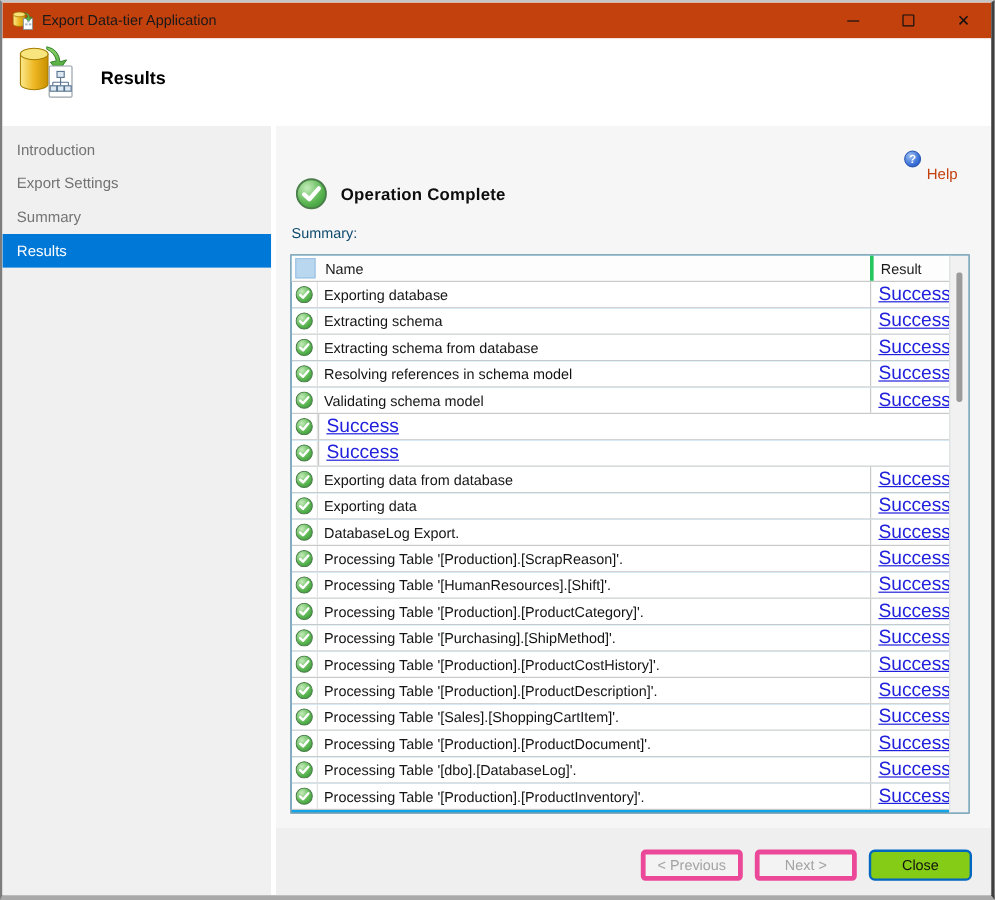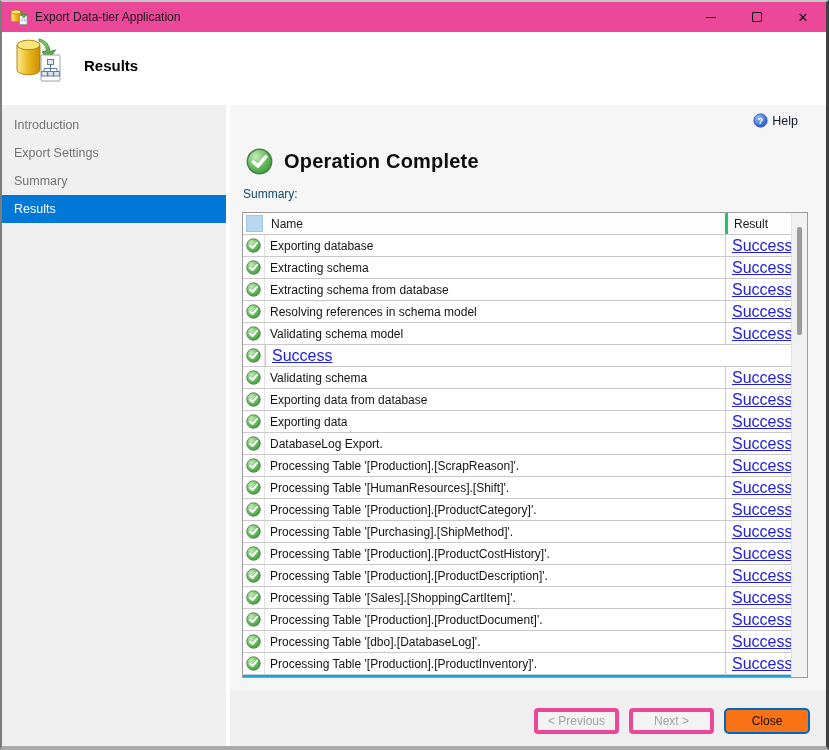--- a/index.html
+++ b/index.html
@@ -4,45 +4,45 @@
 <style>
   * { box-sizing: border-box; }
   html,body { margin:0; padding:0; width:829px; height:750px; font-family:"Liberation Sans", sans-serif; }
   .window{
     position:relative; width:829px; height:750px; background:#ffffff;
     border-left:2px solid #7d7d7d; border-top:2px solid #c6c6c6;
     border-right:3px solid #3f3f3f; border-bottom:4px solid #a9a9a9;
     display:flex; flex-direction:column; overflow:hidden;
   }
   
-  .titlebar{ height:30px; background:#ec4899; display:flex; align-items:center; flex:none; }
+  .titlebar{ height:30px; background:#c2410c; display:flex; align-items:center; flex:none; }
   .app-icon{ margin-left:8px; flex:none; }
   .win-title{ margin-left:7px; font-size:12px; color:#191919; flex:1; white-space:nowrap; }
   .controls{ display:flex; height:100%; flex:none; }
   .ctrl{ width:46px; height:100%; display:flex; align-items:center; justify-content:center; cursor:pointer; }
   .glyph-min{ display:inline-block; width:10px; border-top:1px solid #111; }
   .glyph-max{ display:inline-block; width:10px; height:10px; border:1px solid #111; border-radius:1px; }
   .glyph-close{ font-size:13px; color:#111; line-height:1; }
   
   .header{ height:73px; background:#ffffff; position:relative; flex:none; }
   .results-icon{ position:absolute; left:10px; top:3px; }
   .header-title{ position:absolute; left:82px; top:25px; font-size:15px; font-weight:bold; color:#000; margin:0; }
   
   .body{ flex:1; display:flex; min-height:0; }
   .sidebar{ width:224px; background:#f0f0f0; padding-top:6px; flex:none; }
   .nav-item{ height:28px; line-height:28px; padding-left:12px; font-size:12.5px; color:#737373; cursor:pointer; white-space:nowrap; }
   .nav-item.selected{ background:#0078d7; color:#ffffff; }
   .divider{ width:4px; background:#ffffff; flex:none; }
   .content{ flex:1; position:relative; background:#f6f6f6; min-width:0; }
   
   .help{ position:absolute; top:8px; right:28px; display:flex; align-items:center; gap:4px; cursor:pointer; }
-  .help-label{ color:#0f172a; font-size:12.5px; }
+  .help-label{ color:#c2410c; font-size:12.5px;margin-top:25px; }
   
   .op{ position:absolute; left:16px; top:43px; display:flex; align-items:center; gap:11px; }
-  .op-title{ font-size:20px; font-weight:bold; color:#0d0d0d; letter-spacing:0.2px; }
+  .op-title{ font-size:14px; font-weight:bold; color:#0d0d0d; letter-spacing:0.2px; }
   .summary-label{ position:absolute; left:13px; top:82px; font-size:12px; color:#0c4a6e; }
   
   .table{ position:absolute; left:12px; top:107px; width:566px; height:466px; border:1px solid #9c9c9c; background:#0ea5e9; display:flex; }
   .table-main{ flex:1; display:flex; flex-direction:column; min-width:0; }
   .thead{ display:flex; height:22px; flex:none; border-bottom:1px solid #c9c9c9; background:#fdfdfd; }
   .th-icon{ width:22px; flex:none; padding:2px 2px 2px 3px; }
   .th-icon-fill{ width:100%; height:100%; background:#b9d8f0; border:1px solid #9fc4e4; }
   .th{ font-size:12px; color:#1a1a1a; display:flex; align-items:center; }
   .th-name{ flex:1; padding-left:6px; min-width:0; }
   .th-result{ width:66px; flex:none; padding-left:6px; border-left:3px solid #22c55e; }
@@ -53,21 +53,21 @@
   .td-result{ width:66px; flex:none; border-left:1px solid #c9c9c9; display:flex; align-items:center; padding-left:6px; }
   .success-link{ color:#2121dd; font-size:16px; text-decoration:underline; }
   .check{ width:15px; height:15px; display:block; }
   .scrolltrack{ width:16px; flex:none; background:#f1f1f1; border-left:1px solid #e3e3e3; position:relative; }
   .scrollthumb{ position:absolute; left:5px; top:14px; width:5px; height:108px; background:#9b9b9b; border-radius:2px; cursor:pointer; }
   
   .footer-strip{ position:absolute; left:0; right:0; bottom:0; height:56px; background:#efefef; }
   .buttons{ position:absolute; right:16px; bottom:12px; display:flex; gap:10px; }
   .btn{ width:85px; height:26px; border-radius:4px; font-size:12px; display:flex; align-items:center; justify-content:center; cursor:default; font-family:"Liberation Sans", sans-serif; }
   .btn.disabled{ background:#f3f3f3; border:4px solid #ec4899; color:#a3a3a3; }
-  .btn.primary{ background:#f97316; border:2px solid #0067c0; border-radius:5px; color:#111; width:86px; cursor:pointer; }
+  .btn.primary{ background:#84cc16; border:2px solid #0067c0; border-radius:5px; color:#111; width:86px; cursor:pointer; }
   .hidden-defs{ position:absolute; width:0; height:0; overflow:hidden; }
 </style>
 </head>
 <body>
 
 <svg class="hidden-defs" aria-hidden="true">
   <defs>
     <radialGradient id="grn-ball" cx="0.35" cy="0.3" r="0.95">
       <stop offset="0" stop-color="#c4ecba"></stop>
       <stop offset="0.55" stop-color="#5ab551"></stop>
@@ -245,21 +245,20 @@
       <a href="#" class="success-link">Success</a>
     </div>
   </div>
 
   <div class="trow">
     <div class="td-icon">
       <svg class="check">
                     <use href="#check-sym"></use>
                   </svg>
     </div>
-    <div class="td-name">Validating schema</div>
     <div class="td-result">
       <a href="#" class="success-link">Success</a>
     </div>
   </div>
 
   <div class="trow">
     <div class="td-icon">
       <svg class="check">
                     <use href="#check-sym"></use>
                   </svg>

